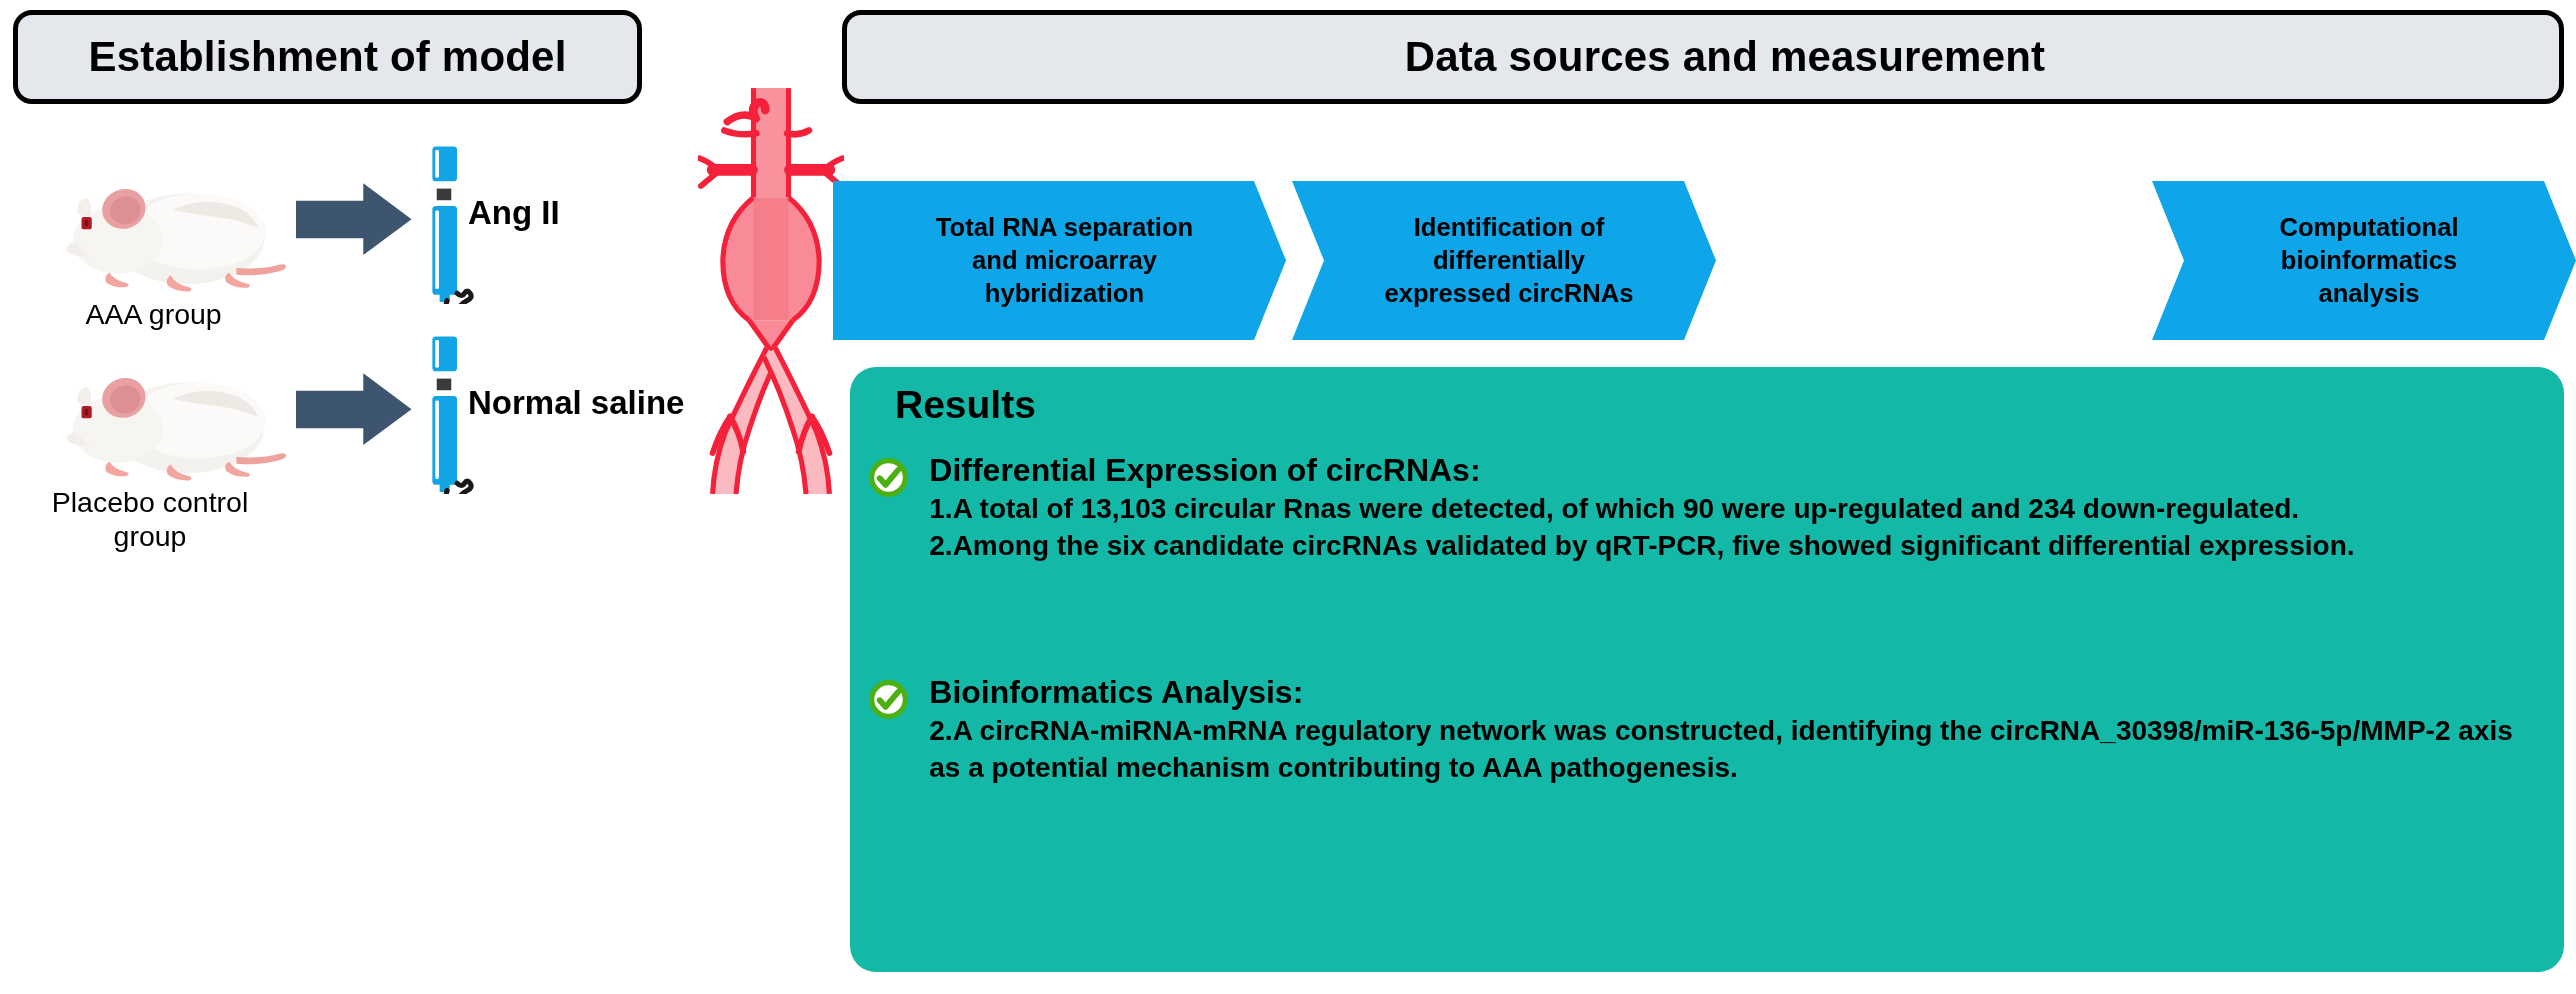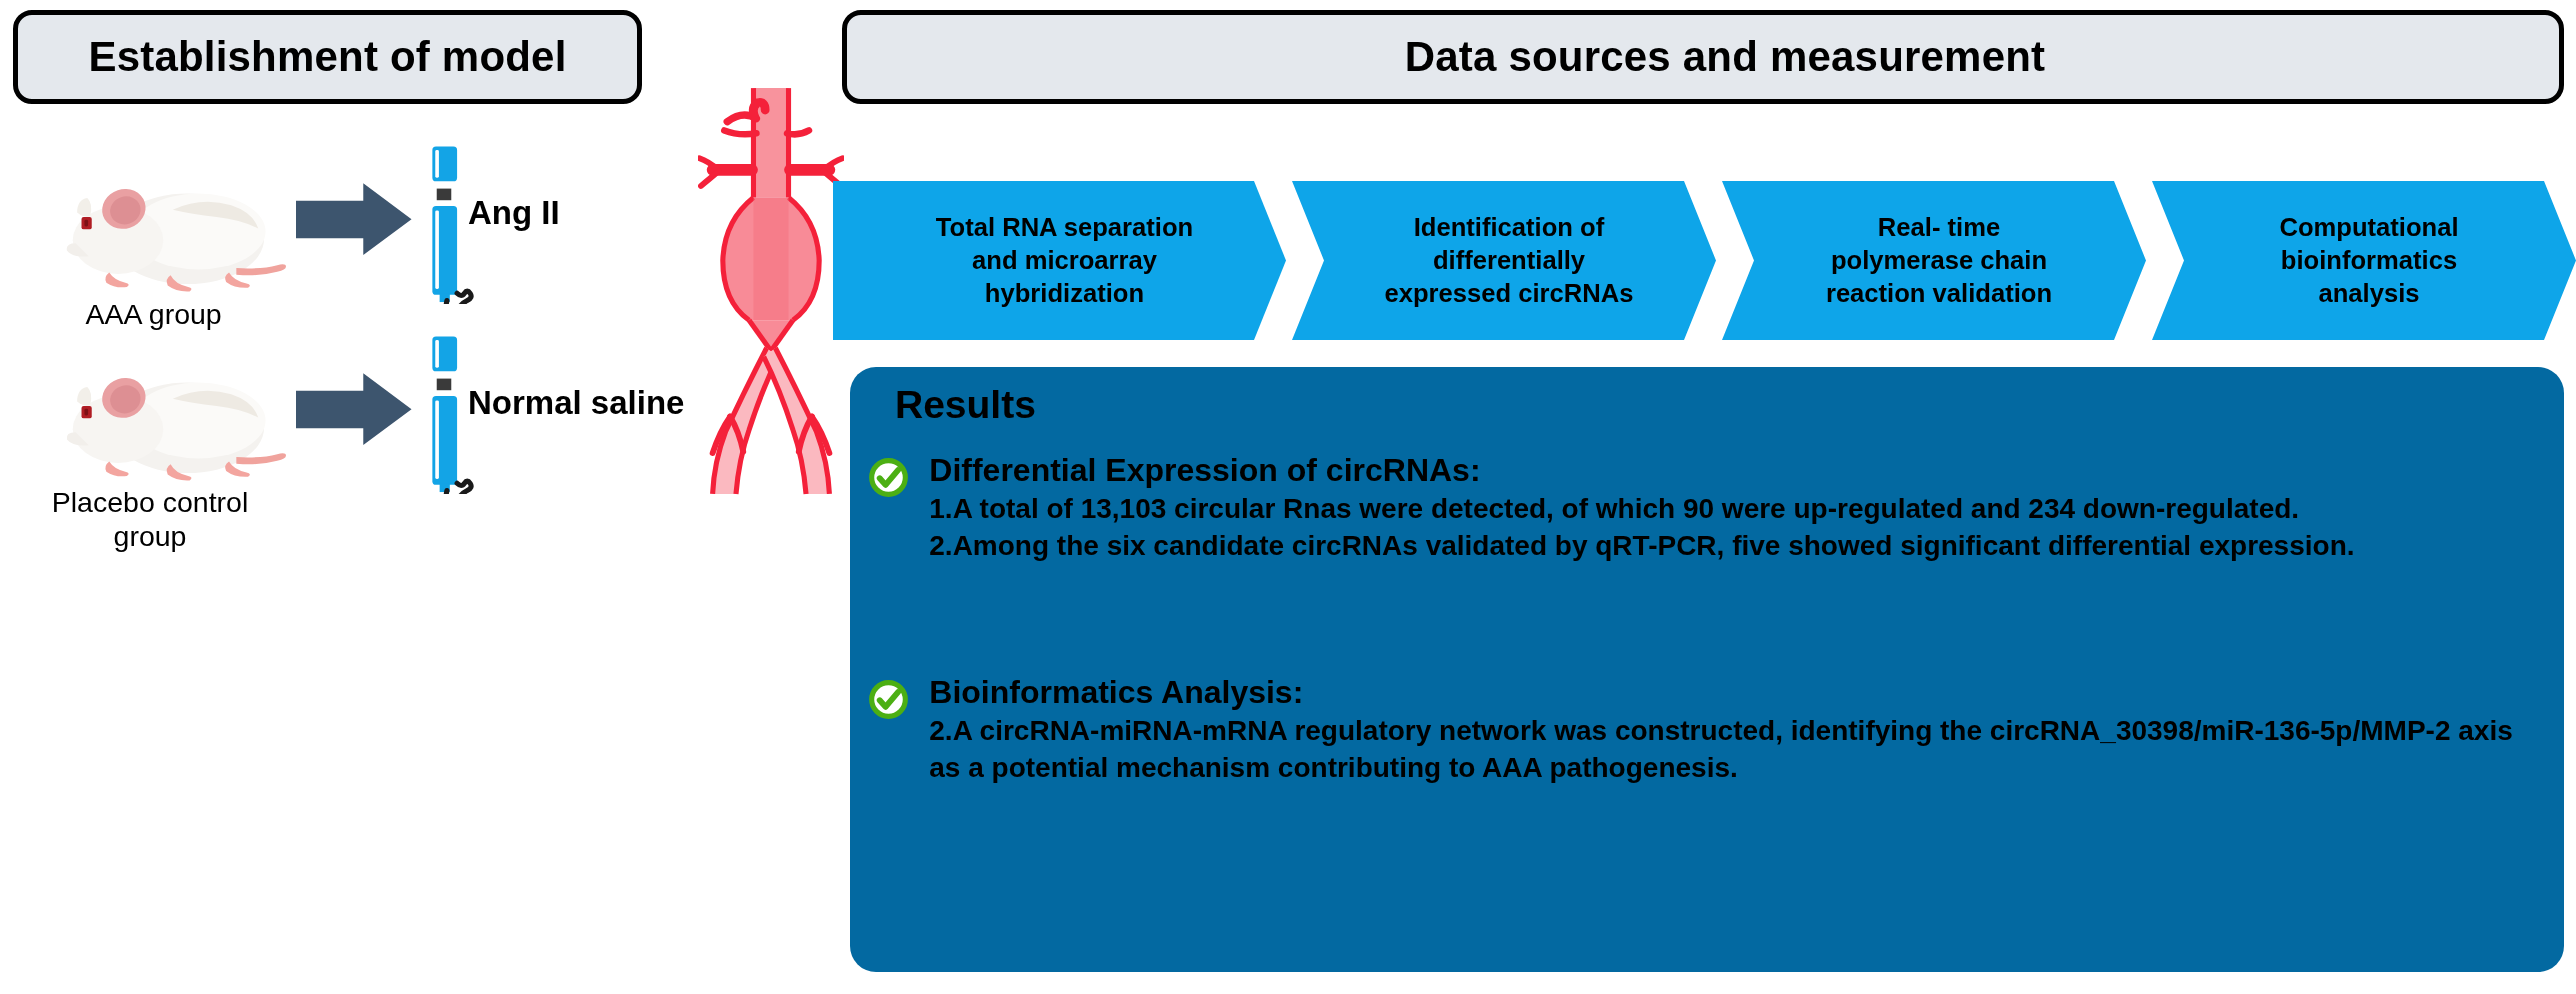--- a/index.html
+++ b/index.html
@@ -115,21 +115,21 @@
   #chev-2 { left: 889px; width: 424px; }
   #chev-3 { left: 1319px; width: 424px; }
 
   
   #results-card {
     position: absolute;
     left: 850px;
     top: 367px;
     width: 1714px;
     height: 605px;
-    background: #0369a1;
+    background: #14b8a6;
     border-radius: 26px;
   }
   #results-title {
     position: absolute;
     left: 45px;
     top: 16px;
     font-size: 39px;
     font-weight: bold;
     color: #000;
   }
@@ -301,25 +301,20 @@
   <div class="chev chev-first" id="chev-0">
     <span class="chev-text">Total RNA separation
 and microarray
 hybridization</span>
   </div>
   <div class="chev" id="chev-1">
     <span class="chev-text">Identification of
 differentially
 expressed circRNAs</span>
   </div>
-  <div class="chev" id="chev-2">
-    <span class="chev-text">Real-  time
-polymerase chain
-reaction validation</span>
-  </div>
   <div class="chev" id="chev-3">
     <span class="chev-text">Computational
 bioinformatics
 analysis</span>
   </div>
 </div>
 
 <div id="results-card">
 
   <div id="results-title">Results</div>

